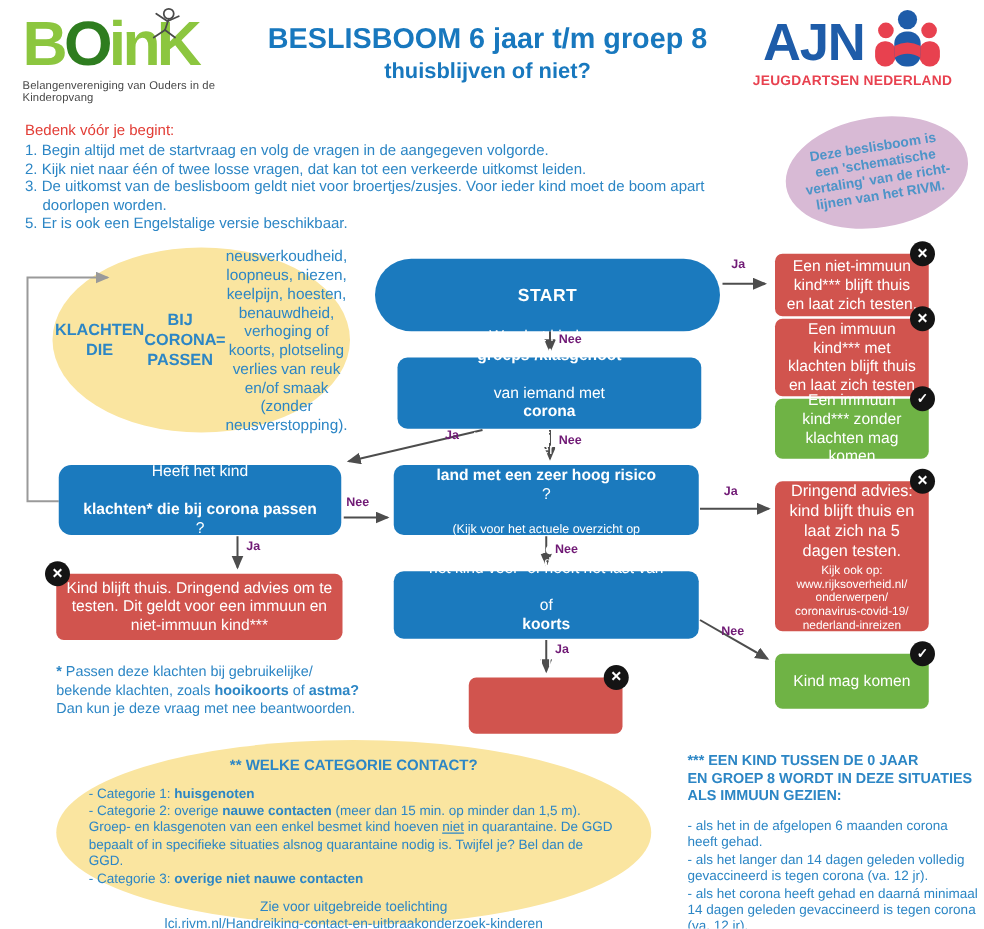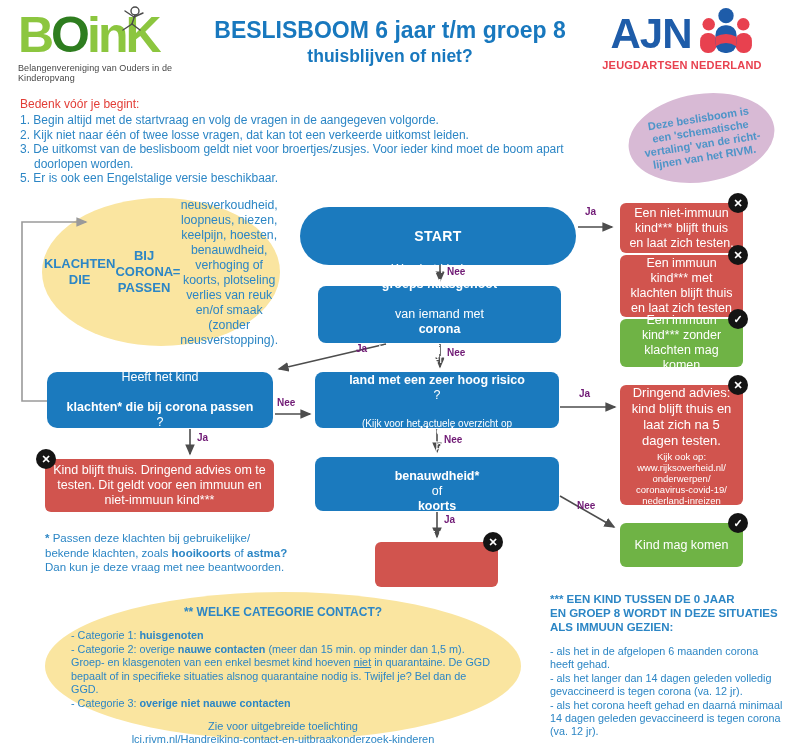--- a/index.html
+++ b/index.html
@@ -95,21 +95,21 @@
   .ast-note{position:absolute;left:45px;top:531px;width:260px;color:var(--text-blue);
     font-size:11.5px;line-height:14.5px;}
 
   .cat-ellipse{position:absolute;left:45px;top:592px;width:476px;height:148px;background:var(--yellow);
     border-radius:50%;color:var(--text-blue);box-sizing:border-box;padding:13px 26px 0 26px;}
   .cat-title{text-align:center;font-weight:bold;font-size:12px;margin-bottom:10px;}
   .cat-item{font-size:10.8px;line-height:13.6px;}
   .cat-footer{text-align:center;font-size:11px;line-height:13.5px;margin-top:9px;}
 
   .immuun-note{position:absolute;left:550px;top:592px;width:233px;color:var(--text-blue);}
-  .immuun-h{font-weight:bold;font-size:11.5px;line-height:14px;margin-bottom:11px;}
+  .immuun-h{font-weight:bold;font-size:11.5px;line-height:14px;margin-bottom:11px;margin-top:10px;}
   .immuun-item{font-size:10.8px;line-height:13.4px;}
 </style>
 </head>
 <body>
 
 <div class="page">
 
   <div class="boink">
     <svg class="kid" width="42" height="30" viewBox="0 0 42 30">
       <g stroke="#4a4a4a" stroke-width="1.4" fill="none" stroke-linecap="round">
@@ -218,21 +218,20 @@
       <br>
       <span class="small">(Kijk voor het actuele overzicht op</span>
       <br>
       <span class="small">www.nederlandwereldwijd.nl)</span>
     </div>
 
   <div class="node n-hoest">
       <span class="b">Hoest</span>
       <span> het kind veel* of heeft het last van</span>
       <br>
-      <span class="b">benauwdheid*</span>
       <span> of </span>
       <span class="b">koorts</span>
       <br>
       <span>(38,0 of hoger)?</span>
     </div>
 
   <div class="outcome red-box o1">
     <span class="badge">
         <span>✕</span>
       </span>

